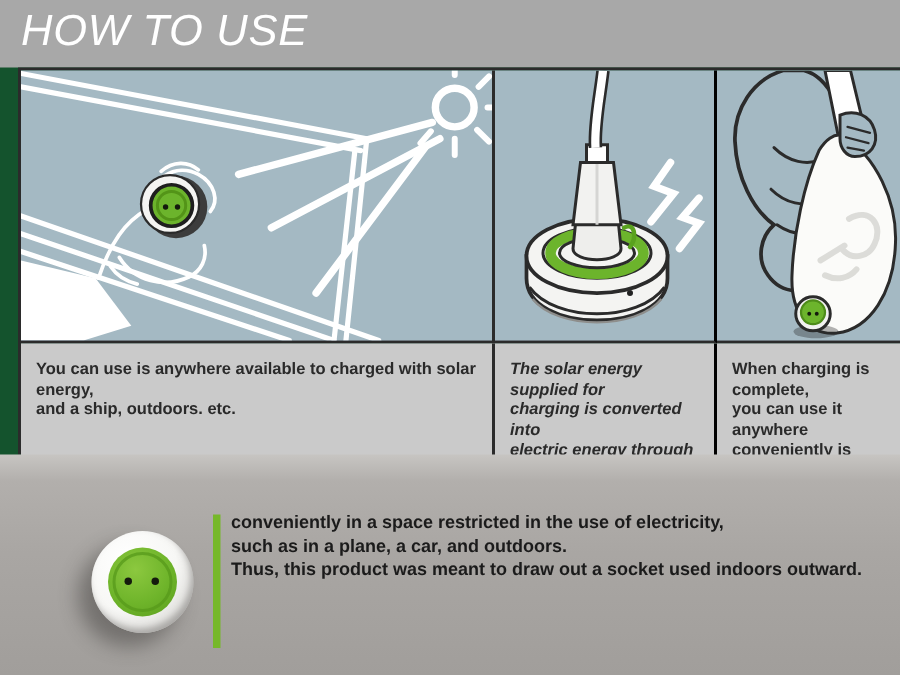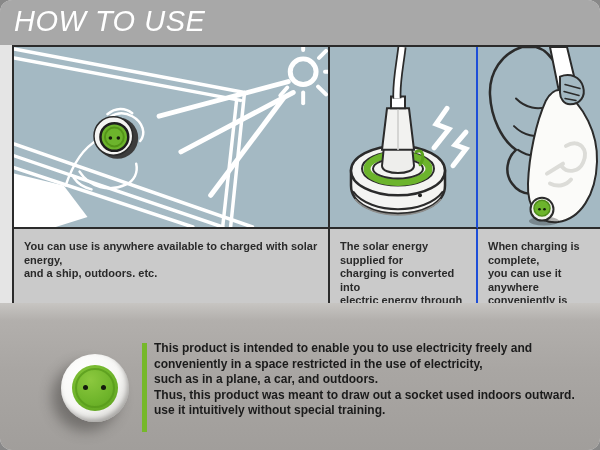--- a/index.html
+++ b/index.html
@@ -1,35 +1,34 @@
 <!DOCTYPE html>
 <html><head>
 <meta charset="utf-8">
 <style>
   html,body{margin:0;padding:0;background:#888;}
   #stage{
     position:relative;width:600px;height:450px;overflow:hidden;
     font-family:"Liberation Sans","DejaVu Sans",sans-serif;
-    background:#e5e5e5;
-    border-radius:12px;
+    background:#14532d;
   }
   
   #header{position:absolute;left:0;top:0;width:600px;height:45px;background:#a8a8a8;}
   #title{
     position:absolute;left:14px;top:5px;color:#ffffff;
     font-size:29px;font-style:italic;font-weight:400;letter-spacing:.5px;
   }
   
   #board{
     position:absolute;left:12px;top:45px;width:600px;height:258px;
     box-sizing:border-box;border:2px solid #2b2b2b;
     display:grid;grid-template-columns:316px 148px 1fr;grid-template-rows:182px 1fr;
   }
   .panel{background:#a4b9c3;border-bottom:2px solid #2b2b2b;box-sizing:border-box;overflow:hidden;}
-  .panel.mid,.caption.mid{border-right:2px solid #1d4ed8;}
+  .panel.mid,.caption.mid{border-right:2px solid #000000;font-style:italic;}
   .panel.first,.caption.first{border-right:2px solid #2b2b2b;}
   .caption{
     background:#cacaca;box-sizing:border-box;padding:11px 8px 6px 10px;
     font-size:11px;line-height:13.5px;font-weight:700;color:#2a2a2a;
   }
   .panel svg{display:block;width:100%;height:100%;}
   
   #footer{
     position:absolute;left:0;top:303px;width:600px;height:147px;
     background:linear-gradient(180deg,#c7c5c2 0%,#b2afac 12%,#a9a6a3 45%,#a19e9b 100%);
@@ -205,21 +204,19 @@
   <div id="footer">
     <div id="product">
       <div class="face">
         <div class="ring"></div>
       </div>
       <div class="dot l"></div>
       <div class="dot r"></div>
     </div>
     <div id="greenbar"></div>
     <div id="desc">
-      <div>This product is intended to enable you to use electricity freely and</div>
       <div>conveniently in a space restricted in the use of electricity,</div>
       <div>such as in a plane, a car, and outdoors.</div>
       <div>Thus, this product was meant to draw out a socket used indoors outward.</div>
-      <div>use it intuitively without special training.</div>
     </div>
   </div>
 
 </div>
 
 </body></html>

